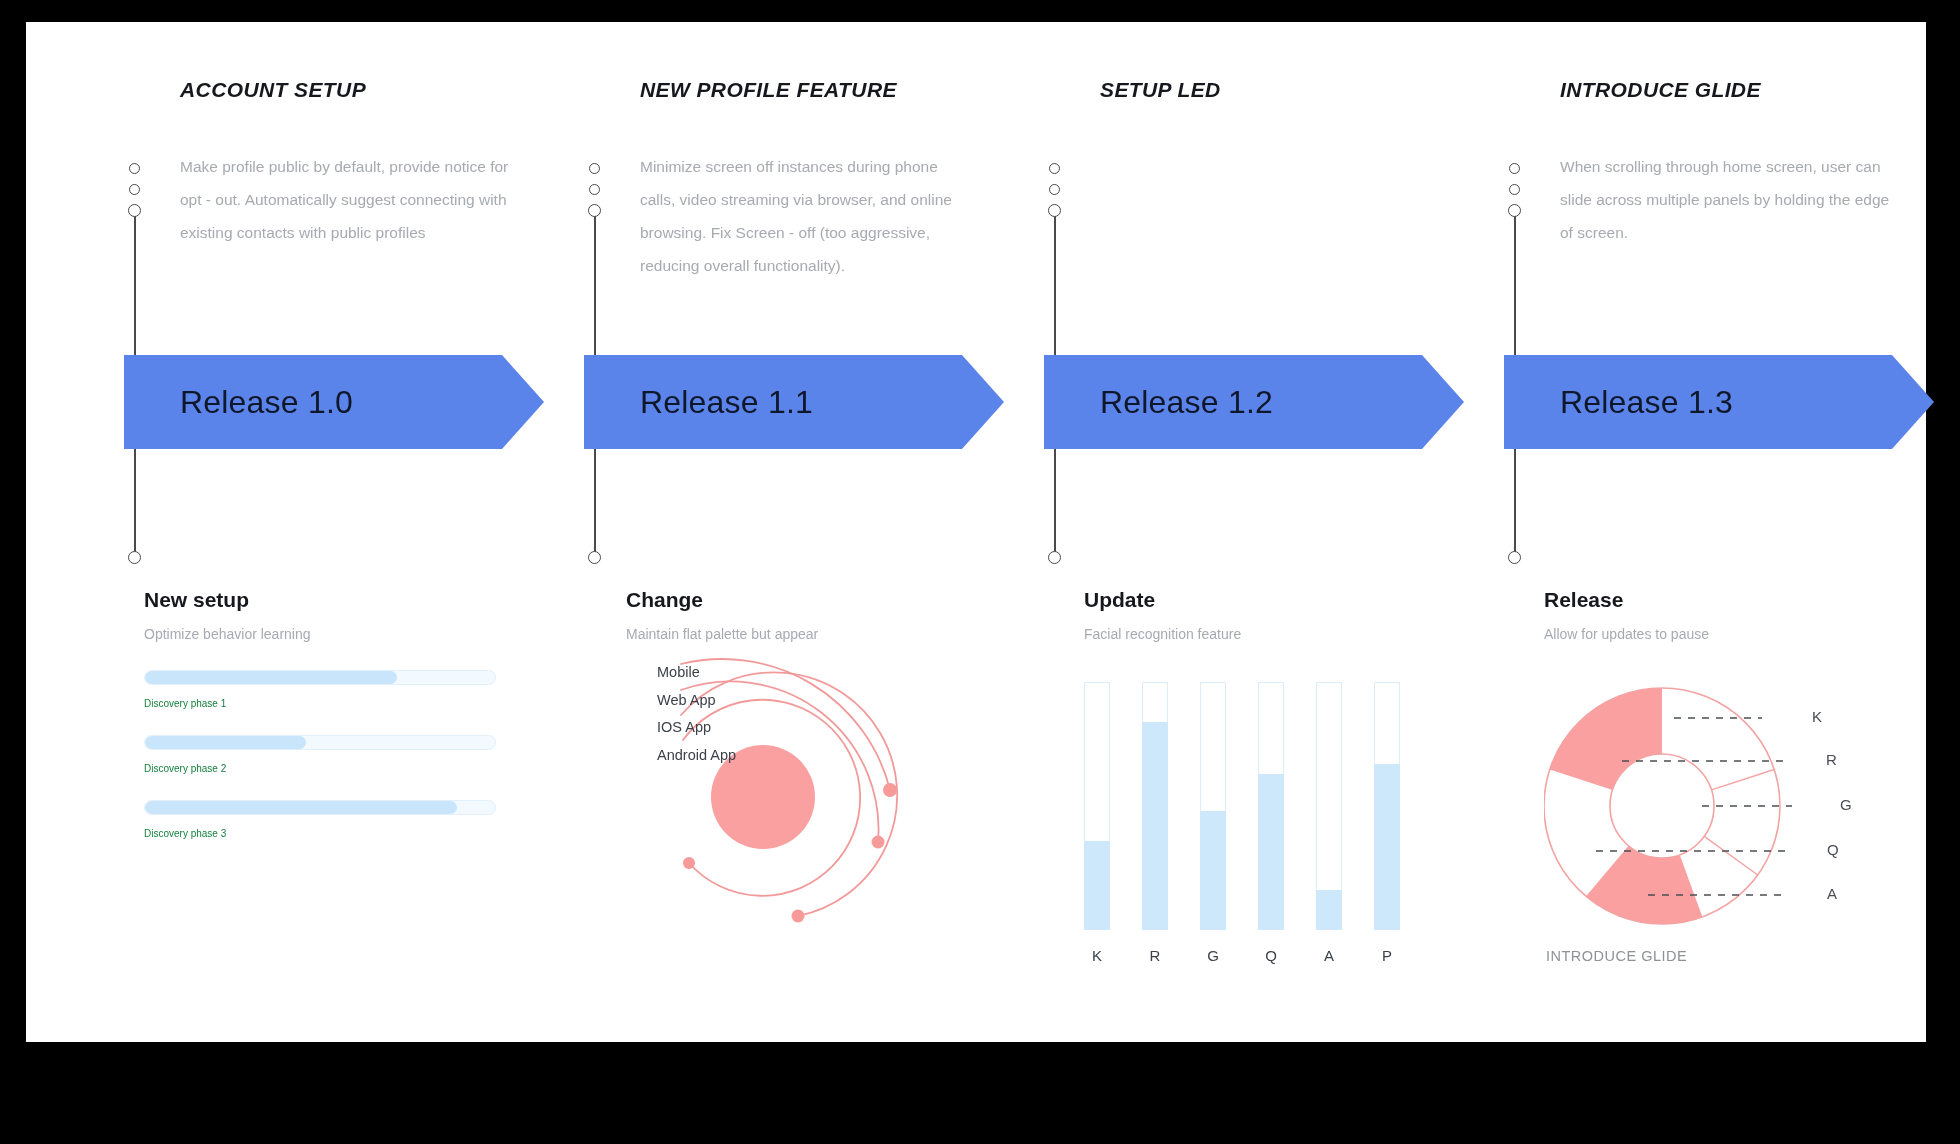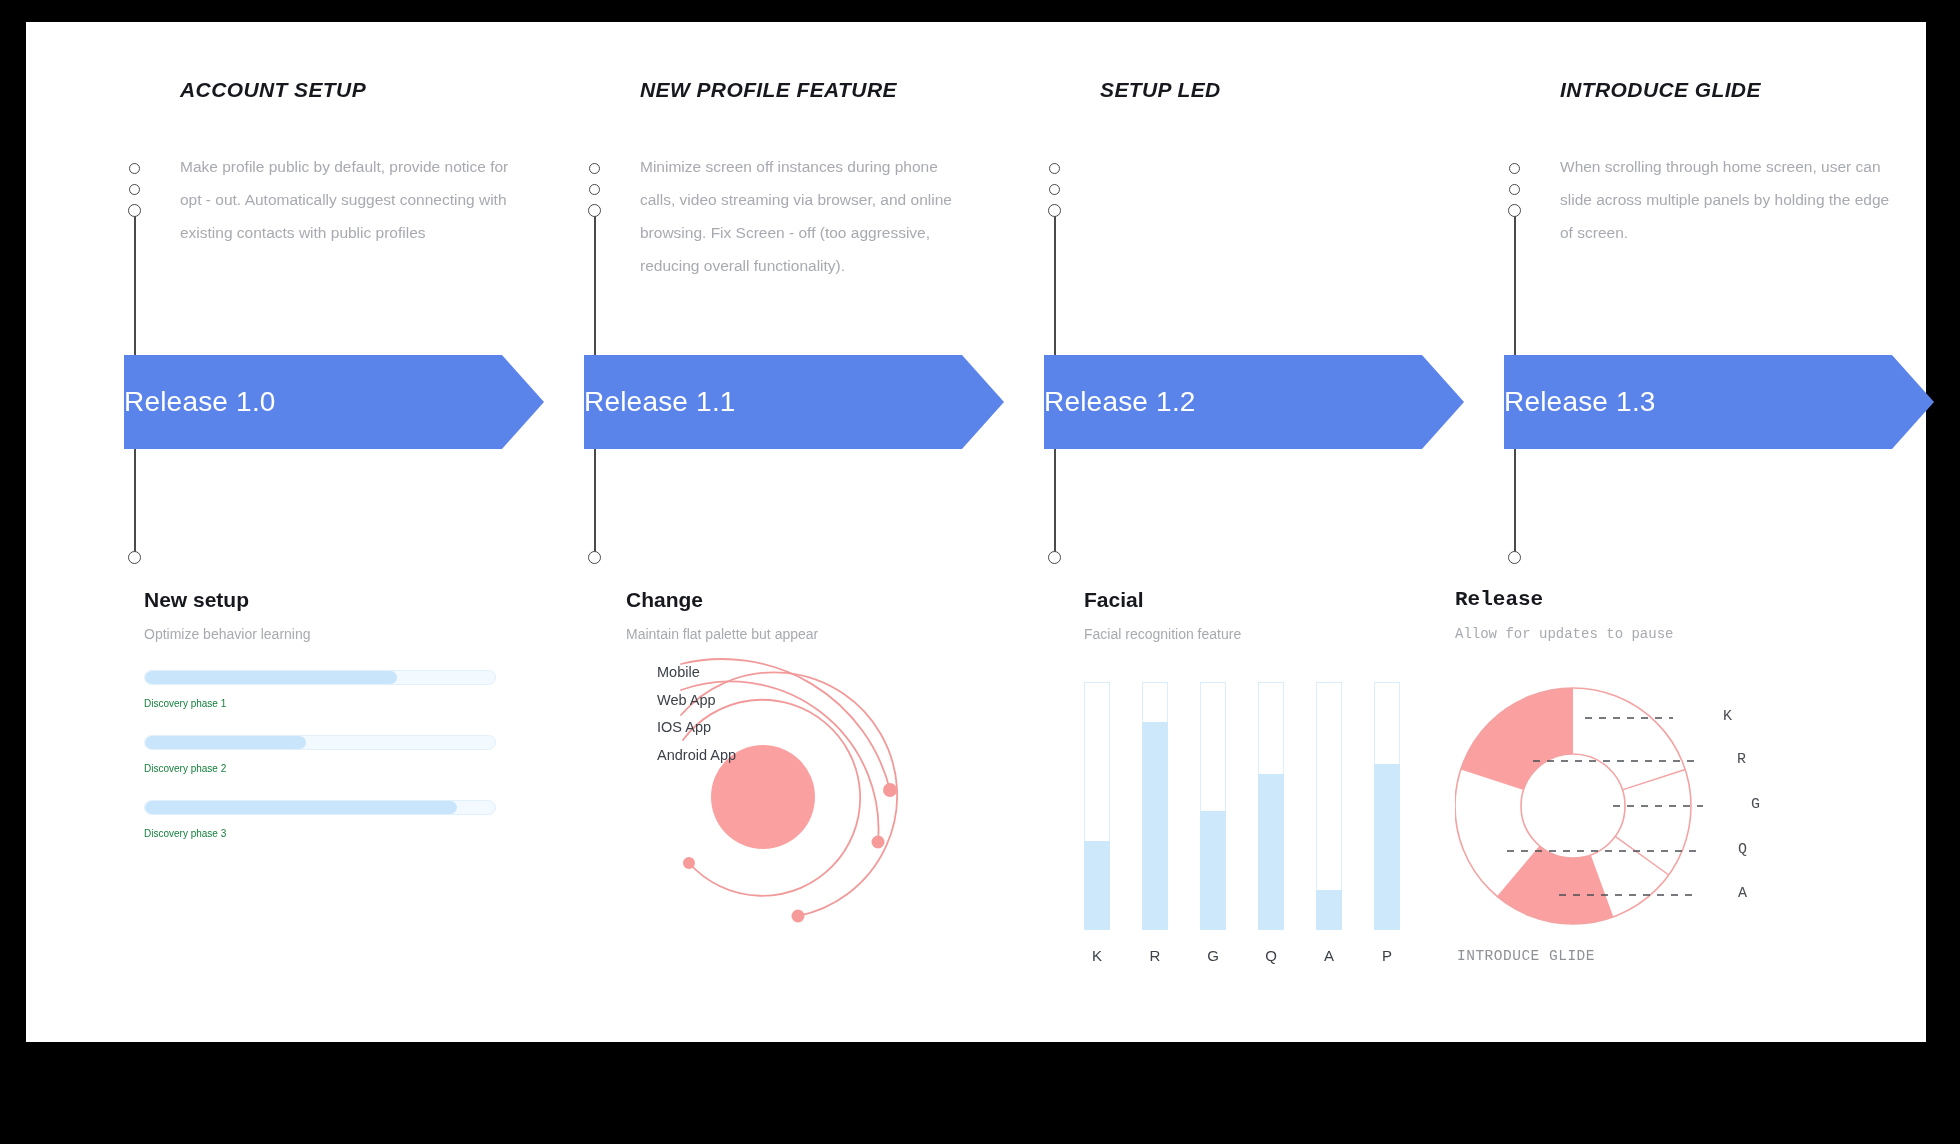--- a/index.html
+++ b/index.html
@@ -74,22 +74,23 @@
   .tl-arrow {
     position: absolute;
     left: 18px; top: 333px;
     height: 94px;
     background: var(--accent, #5b84eb);
     display: flex;
     align-items: center;
     clip-path: polygon(0 0, calc(100% - 42px) 0, 100% 50%, calc(100% - 42px) 100%, 0 100%);
   }
   .tl-arrow-label {
-    font-size: 28px;
-    color: #ffffff;
+    margin-left: 56px;
+    font-size: 32px;
+    color: #0f172a;
     letter-spacing: 0.2px;
     white-space: nowrap;
   }
 
   
   .widget-row {
     position: absolute;
     left: 0; top: 548px;
     width: 1900px; height: 472px;
   }
@@ -312,21 +313,21 @@
         <div class="orbit-legend">
           <div>Mobile</div>
           <div>Web App</div>
           <div>IOS App</div>
           <div>Android App</div>
         </div>
       </div>
     </div>
 
     <div class="wg" style="left:1058px; width:340px;">
-      <div class="wg-title">Facial</div>
+      <div class="wg-title">Update</div>
       <div class="wg-sub">Facial recognition feature</div>
 
       <div class="bars-wrap">
         <div class="bar-col" style="left:0px;">
           <div class="bar-track"></div>
           <div class="bar-fill" id="bf0" style="height: 36%;"></div>
         </div>
         <div class="bar-col" style="left:58px;">
           <div class="bar-track"></div>
           <div class="bar-fill" id="bf1" style="height: 84%;"></div>
@@ -350,21 +351,21 @@
 
         <div class="bar-label" style="left:0px;">K</div>
         <div class="bar-label" style="left:58px;">R</div>
         <div class="bar-label" style="left:116px;">G</div>
         <div class="bar-label" style="left:174px;">Q</div>
         <div class="bar-label" style="left:232px;">A</div>
         <div class="bar-label" style="left:290px;">P</div>
       </div>
     </div>
 
-    <div class="wg" style="left:1429px; width:380px;font-family:Liberation Mono, monospace;">
+    <div class="wg" style="left:1518px; width:380px;">
       <div class="wg-title">Release</div>
       <div class="wg-sub">Allow for updates to pause</div>
 
       <div class="donut-wrap">
         <svg width="380" height="300" viewBox="0 0 380 300">
           <g transform="translate(118,148)">
 
             <path d="M 0 -118 A 118 118 0 0 0 -112.2 -36.5 L -49.4 -16.1 A 52 52 0 0 1 0 -52 Z" fill="#fba0a0"></path>
 
             <path d="M 40.4 110.9 A 118 118 0 0 1 -75.9 90.3 L -33.4 39.8 A 52 52 0 0 0 17.8 48.9 Z" fill="#fba0a0"></path>

